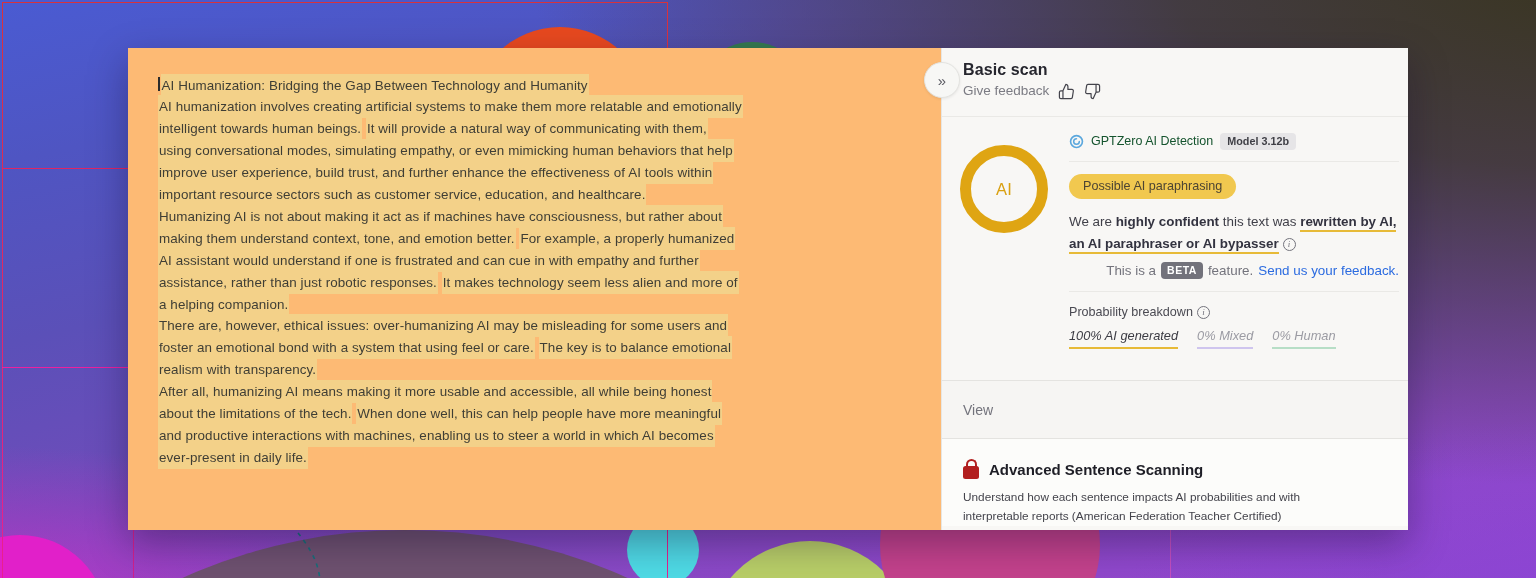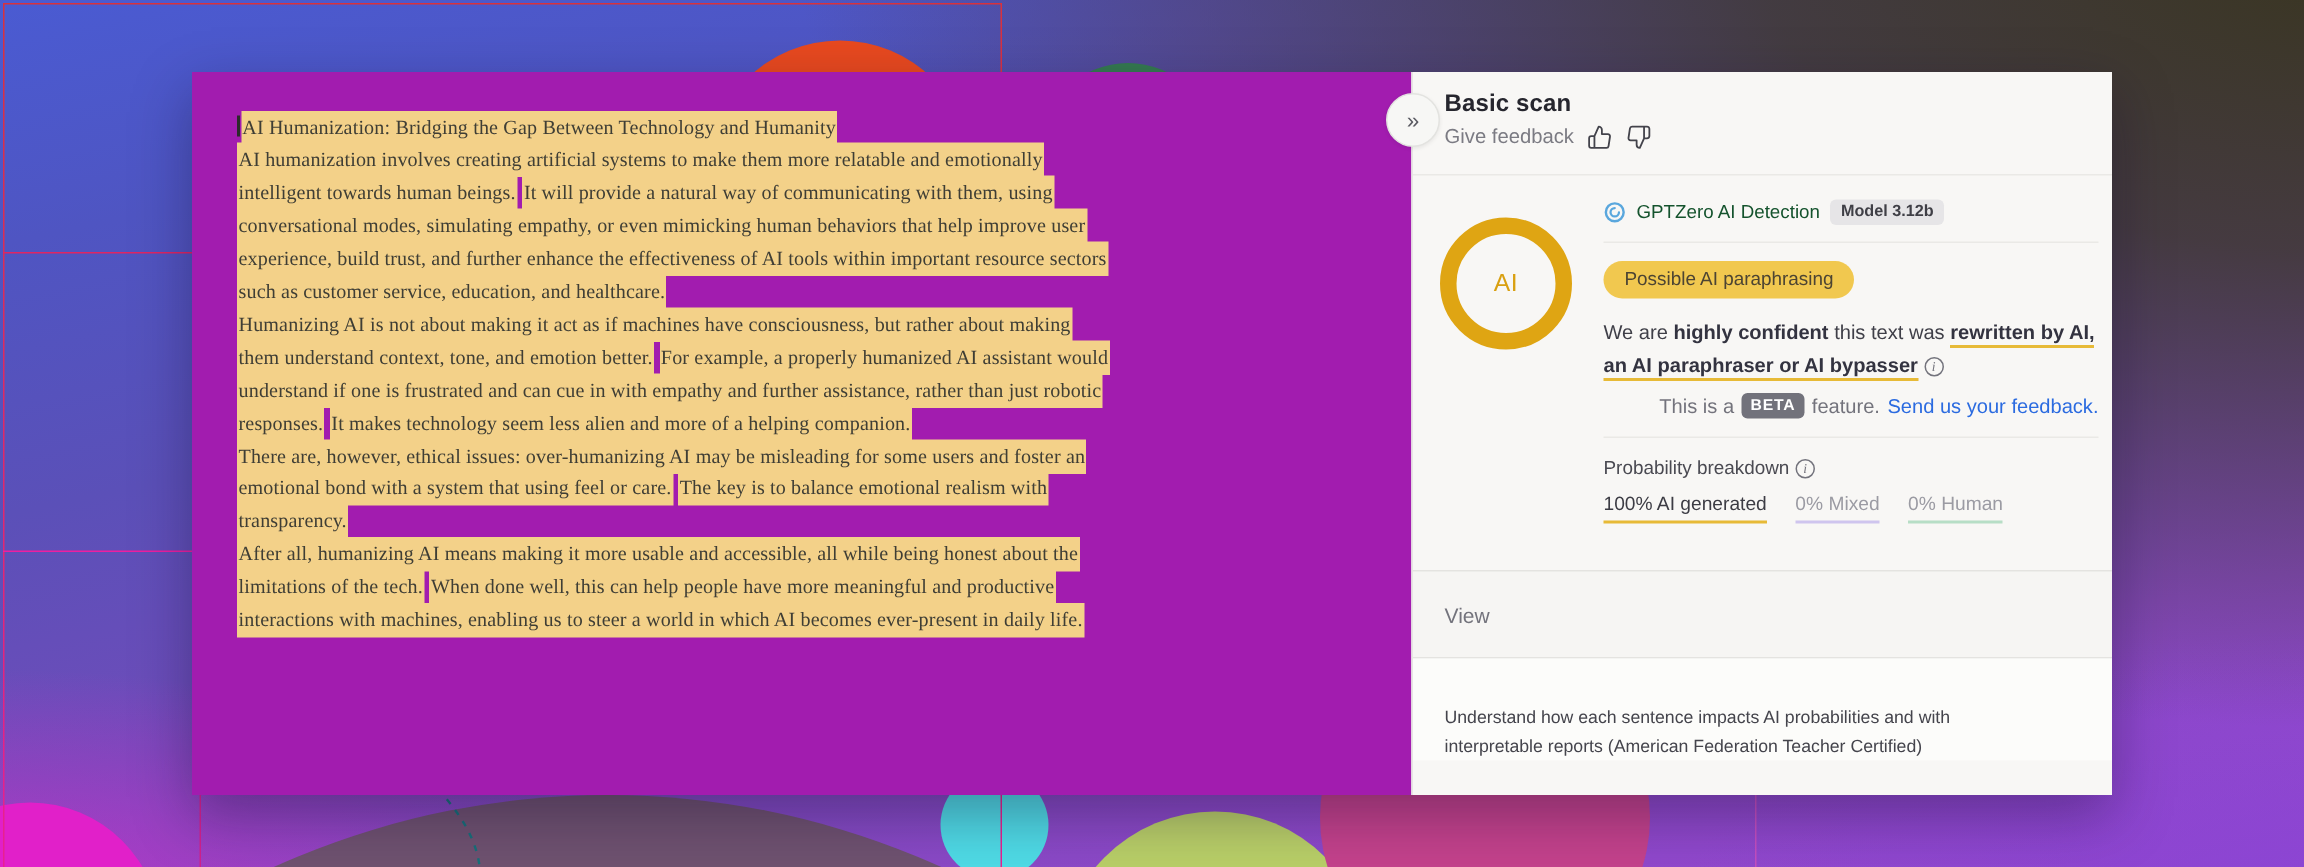--- a/index.html
+++ b/index.html
@@ -30,21 +30,21 @@
   .rl-h2{left:2px;top:367px;width:126px;height:1px;background:#ee1fa0;}
   .rl-v1{left:133px;top:529px;width:1px;height:49px;background:#d0218c;}
   .rl-v2{left:1170px;top:529px;width:1px;height:49px;background:#c44fc0;}
   .arc-svg{position:absolute;left:270px;top:522px;}
   
   #card{
     position:absolute;left:128px;top:48px;width:1280px;height:482px;
     background:#fafaf8;box-shadow:0 14px 36px rgba(18,8,40,.35);display:flex;
   }
   
-  #doc{position:relative;width:813px;height:100%;background:#a21caf;overflow:hidden;font-family:Liberation Serif, serif;}
+  #doc{position:relative;width:813px;height:100%;background:#fdba74;overflow:hidden;}
   #doc-text{
     position:absolute;left:30px;top:26px;width:584px;
     font-size:13.4px;line-height:21.9px;color:#3f3e35;letter-spacing:.1px;
   }
   #doc-text p{margin:0;}
   .hl{background:#f3d189;padding:3.5px 1px 4.5px 1px;box-decoration-break:clone;-webkit-box-decoration-break:clone;}
   .caret{display:inline-block;width:1.5px;height:14px;background:#2b2b2b;vertical-align:-2px;margin-right:1px;}
   
   #panel{position:relative;width:467px;height:100%;background:#f8f7f5;border-left:1px solid #e7e6e3;}
   .divider{border:none;border-top:1px solid #eae9e6;margin:0;}
@@ -83,21 +83,21 @@
   .info-icon{
     display:inline-flex;align-items:center;justify-content:center;
     width:13px;height:13px;border:1.2px solid #73737c;border-radius:50%;
     font-size:9px;color:#73737c;font-family:"Liberation Serif",serif;font-style:italic;
     vertical-align:1px;margin-left:4px;
   }
   .beta-line{margin-top:7px;font-size:13.4px;color:#73737c;display:flex;align-items:center;flex-wrap:wrap;justify-content:flex-end;}
   .beta-badge{background:#72727b;color:#fff;font-size:10.5px;font-weight:700;letter-spacing:.5px;border-radius:4px;padding:2px 6px 3px 6px;margin:0 5px;}
   .beta-link{color:#2b6be0;margin-left:5px;cursor:pointer;}
   .prob-label-row{margin-top:13px;font-size:12.6px;color:#4a4a52;display:flex;align-items:center;}
-  .prob-items{margin-top:9px;display:flex;gap:19px;}
+  .prob-items{margin-top:9px;display:flex;gap:19px;font-style:italic;}
   .prob-item{font-size:12.8px;color:#9b9ba3;padding-bottom:4px;border-bottom:2px solid transparent;cursor:pointer;}
   .prob-item.emph{color:#3c3c44;}
   
   #view-row{height:58px;display:flex;align-items:center;padding-left:21px;background:#f6f5f3;border-bottom:1px solid #e4e3e0;}
   #view-label{font-size:14px;color:#73737c;margin-right:15px;}
   .view-btn{
     background:#fcfcfb;border:1px solid #c8c8cc;border-radius:16px;
     padding:7px 17px;font-size:12.6px;font-weight:700;color:#2f2f38;
     margin-right:9px;cursor:pointer;font-family:inherit;
   }
@@ -208,17 +208,21 @@
               <span class="prob-item" style="border-bottom-color: rgb(183, 222, 198);">0% Human</span>
             </div>
         </div>
       </div>
 
       <div id="view-row">
         <span id="view-label">View</span>
       </div>
 
       <div id="advanced">
+        <div class="adv-title-row">
+          <span class="lock-icon"></span>
+          <span id="advanced-title">Advanced Sentence Scanning</span>
+        </div>
         <div id="advanced-desc">Understand how each sentence impacts AI probabilities and with interpretable reports (American Federation Teacher Certified)</div>
       </div>
     </div>
   </div>
 </div>
 
 </body></html>

